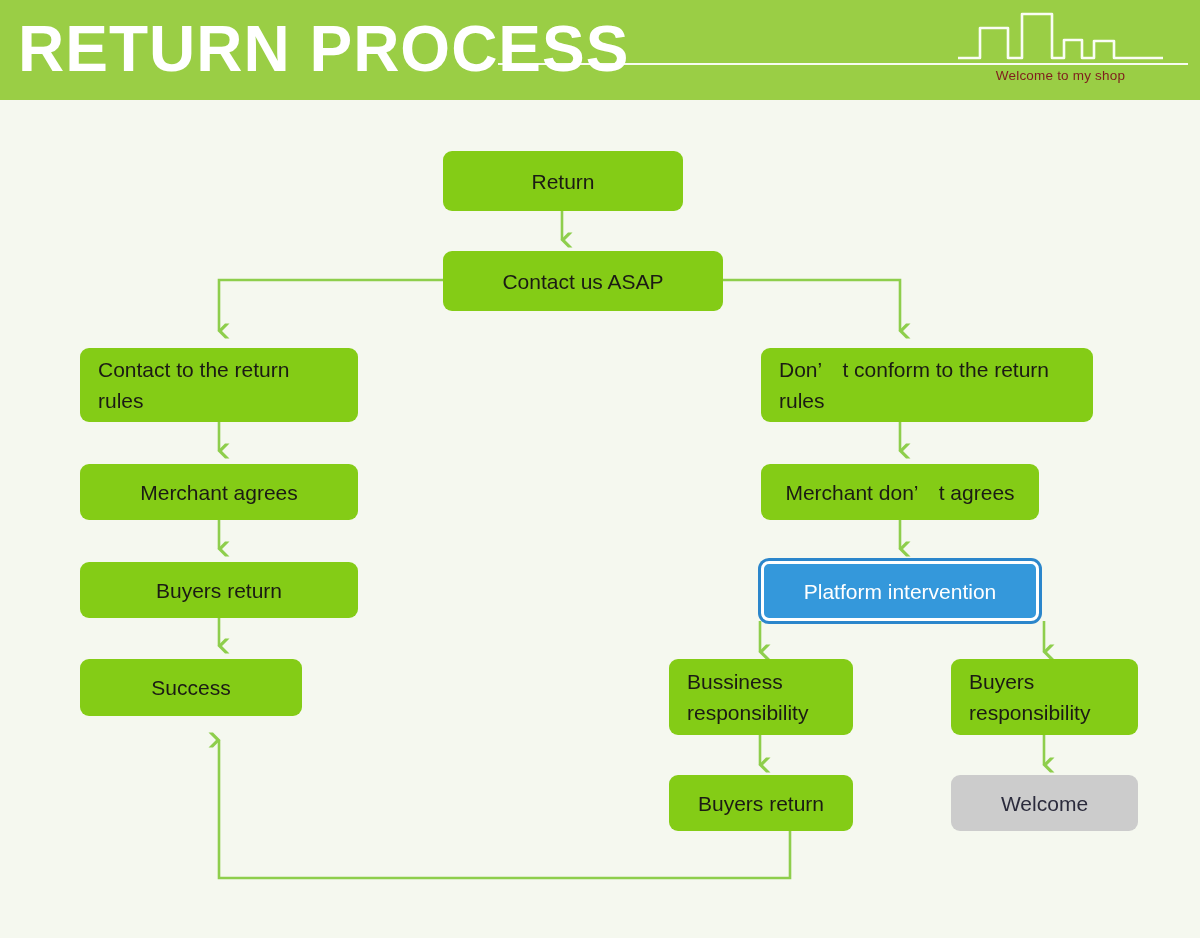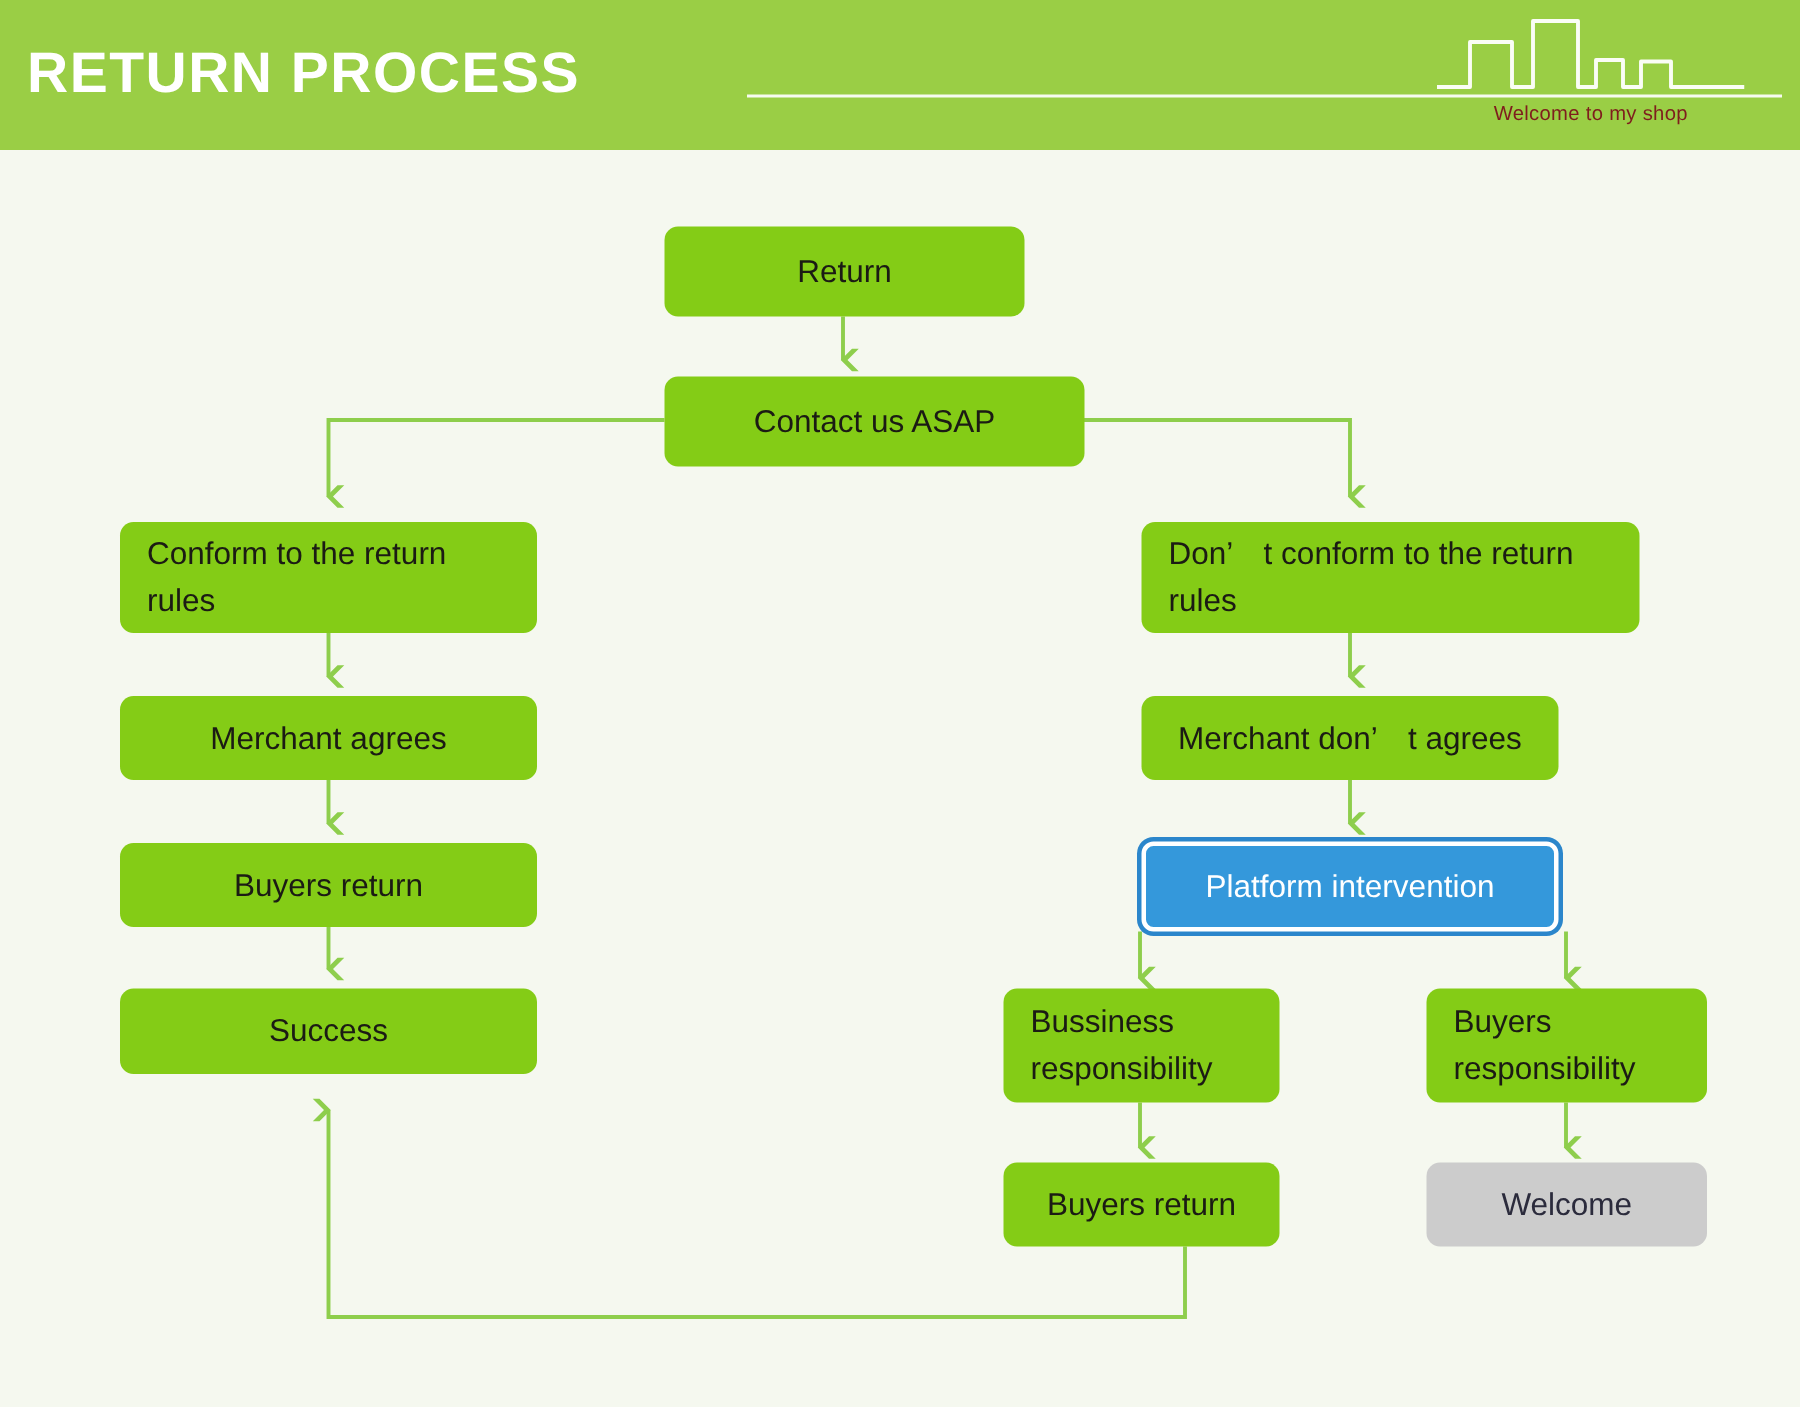--- a/index.html
+++ b/index.html
@@ -24,21 +24,21 @@
     position: absolute;
     left: 0; top: 0;
     width: 1200px;
     height: 100px;
     background: #9ace45;
   }
   #header-title {
     position: absolute;
     left: 18px;
     top: 19px;
-    font-size: 38px;
+    font-size: 64px;
     font-weight: bold;
     letter-spacing: 1px;
     color: #ffffff;
     line-height: 60px;
     white-space: nowrap;
   }
   #title-rule {
     position: absolute;
     left: 498px;
     top: 63px;
@@ -154,27 +154,27 @@
       <line x1="1044" y1="735" x2="1044" y2="765" marker-end="url(#arrow-down)"></line>
 
       <path d="M790,831 L790,878 L219,878 L219,740" marker-end="url(#arrow-down)"></path>
     </g>
   </svg>
 
   <div class="node center" style="left:443px; top:151px; width:240px; height:60px;">Return</div>
 
   <div class="node center" style="left:443px; top:251px; width:280px; height:60px;">Contact us ASAP</div>
 
-  <div class="node left" style="left:80px; top:348px; width:278px; height:74px;">Conform to the return rules</div>
+  <div class="node left" style="left:80px; top:348px; width:278px; height:74px;">Contact to the return rules</div>
 
   <div class="node center" style="left:80px; top:464px; width:278px; height:56px;">Merchant agrees</div>
 
   <div class="node center" style="left:80px; top:562px; width:278px; height:56px;">Buyers return</div>
 
-  <div class="node center" style="left:80px; top:659px; width:278px; height:57px;">Success</div>
+  <div class="node center" style="left:80px; top:659px; width:222px; height:57px;">Success</div>
 
   <div class="node left" style="left:761px; top:348px; width:332px; height:74px;">Don’　t conform to the return rules</div>
 
   <div class="node center" style="left:761px; top:464px; width:278px; height:56px;">Merchant don’　t agrees</div>
 
   <div class="node center selected" style="left:761px; top:561px; width:278px; height:60px;">Platform intervention</div>
 
   <div class="node left" style="left:669px; top:659px; width:184px; height:76px;">Bussiness responsibility</div>
 
   <div class="node left" style="left:951px; top:659px; width:187px; height:76px;">Buyers responsibility</div>

